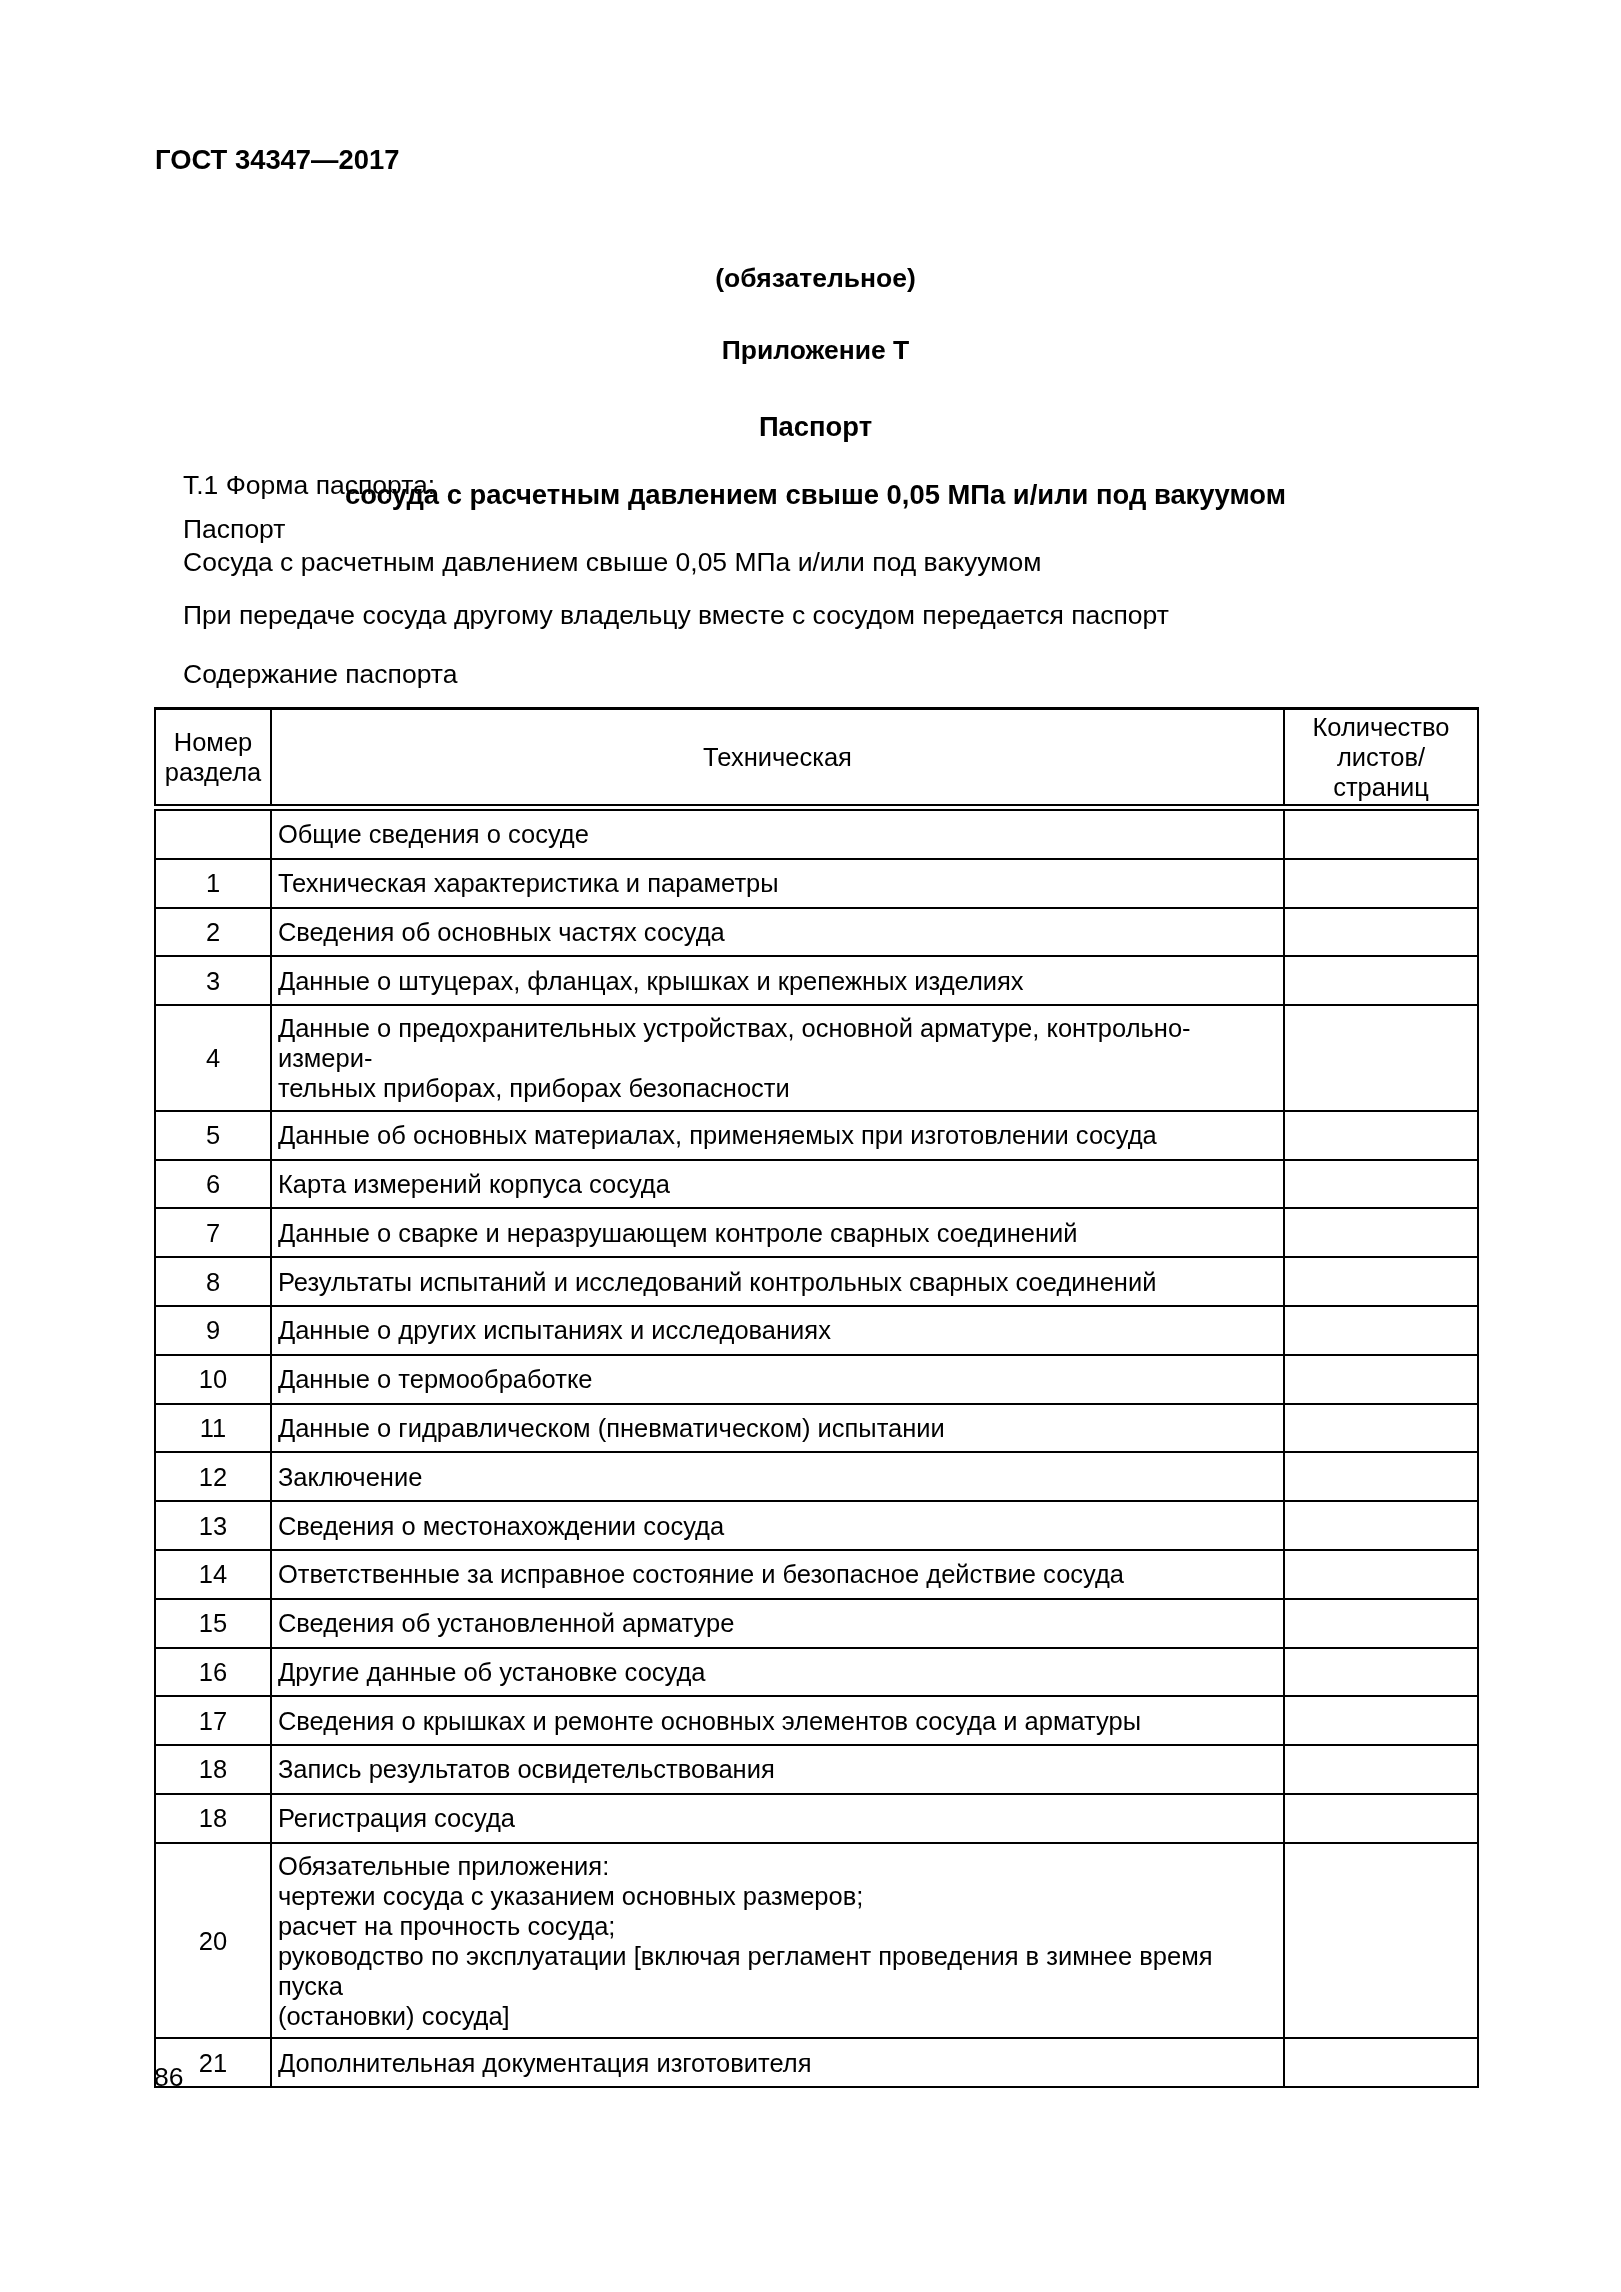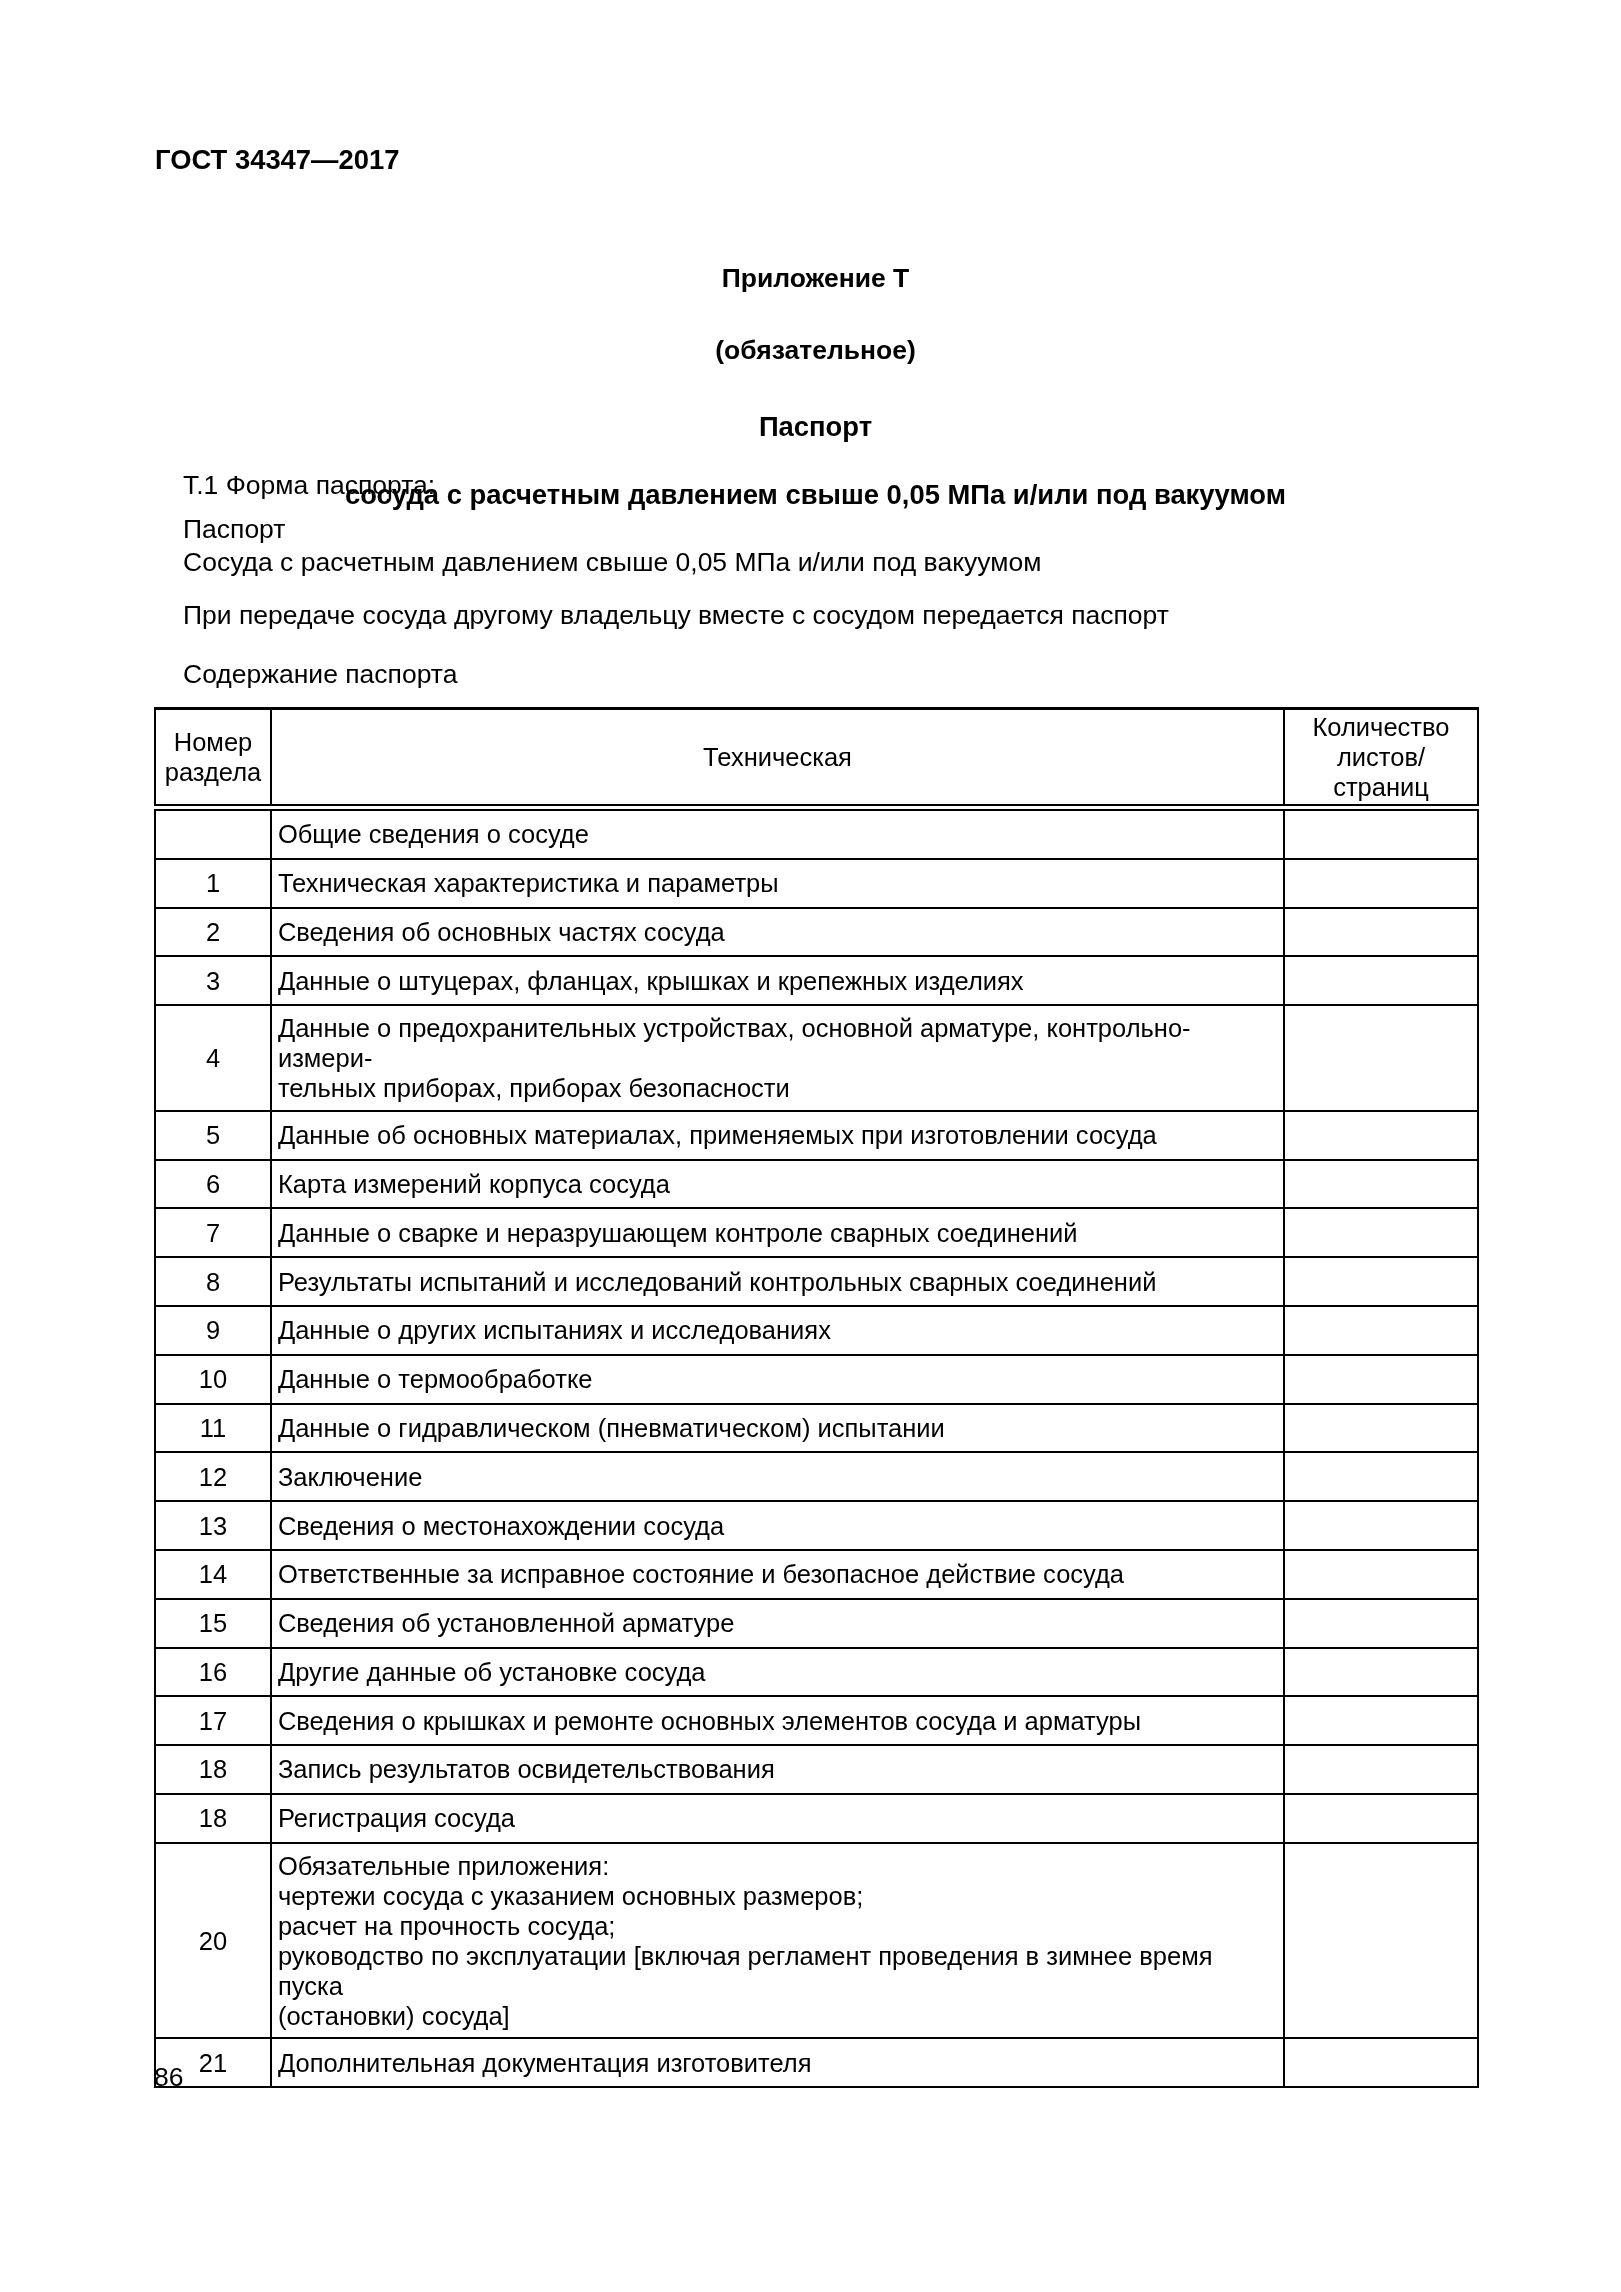--- a/index.html
+++ b/index.html
@@ -69,22 +69,22 @@
   }
 </style>
 </head>
 <body>
 
 <div class="page">
 
   <div class="doc-code">ГОСТ 34347—2017</div>
 
   <div class="appendix">
+    <div>(обязательное)</div>
     <div>Приложение Т</div>
-    <div>(обязательное)</div>
   </div>
 
   <div class="main-title">
     <div>Паспорт</div>
     <div>сосуда с расчетным давлением свыше 0,05 МПа и/или под вакуумом</div>
   </div>
 
   <p class="para bold p-form">Т.1 Форма паспорта:</p>
 
   <p class="para bold p-word">Паспорт</p>

